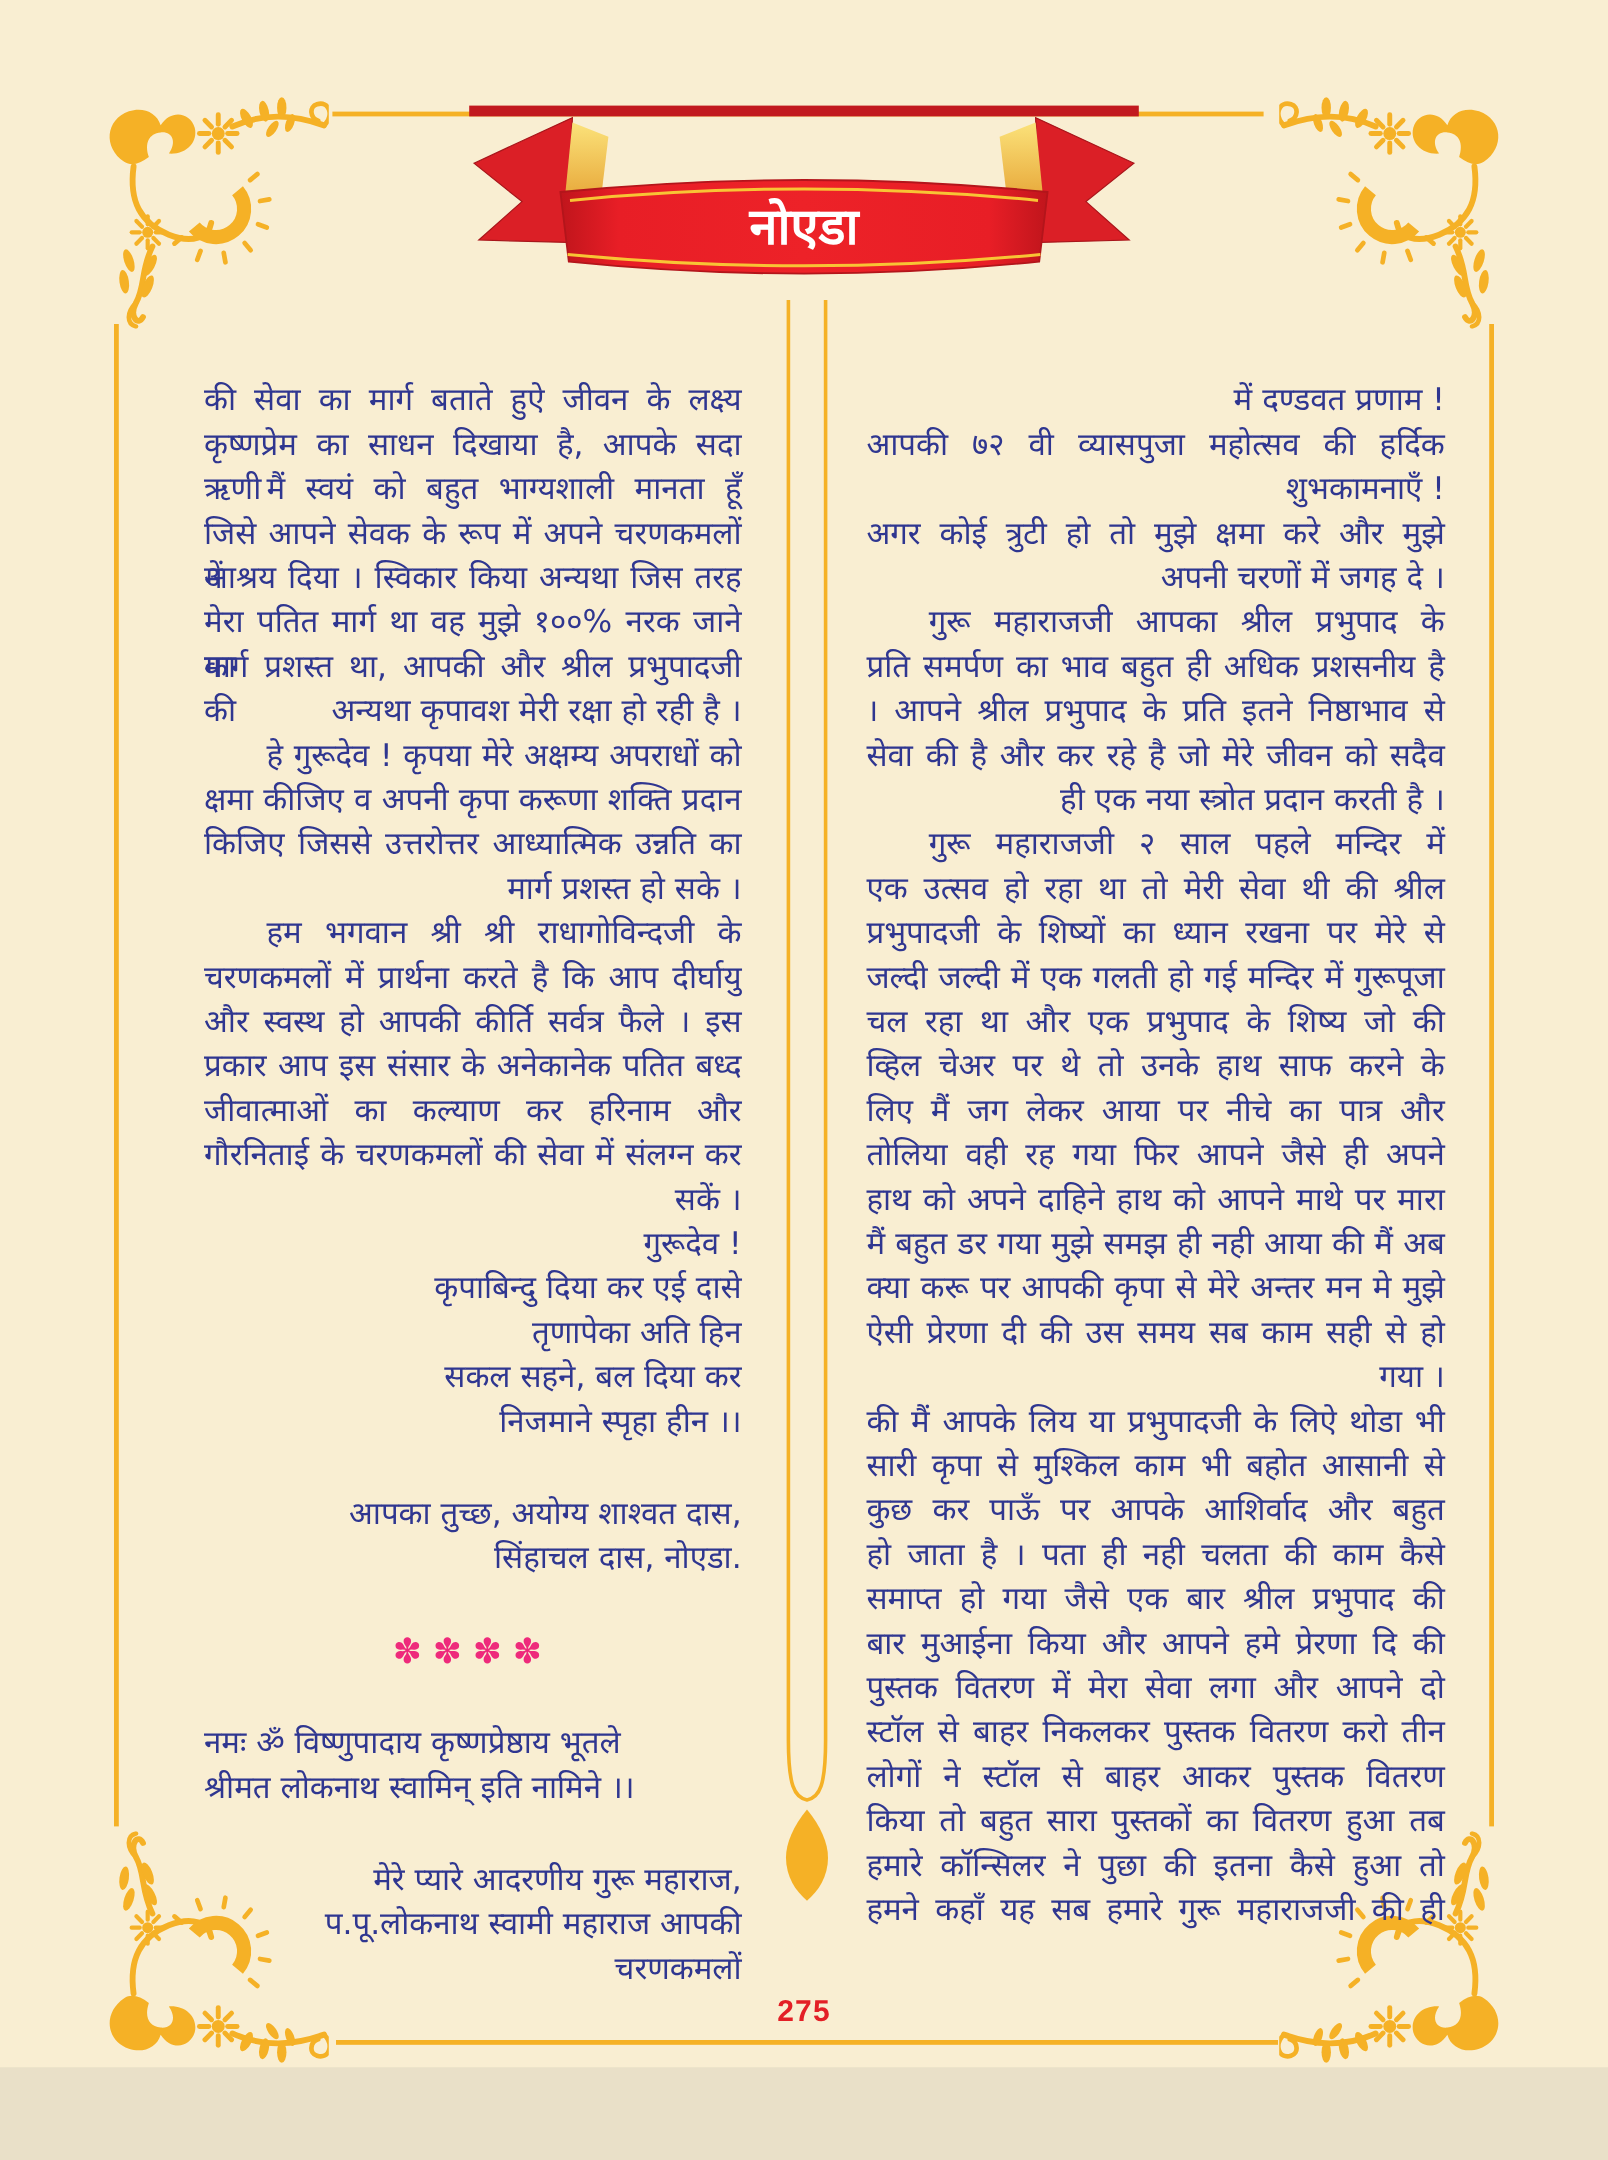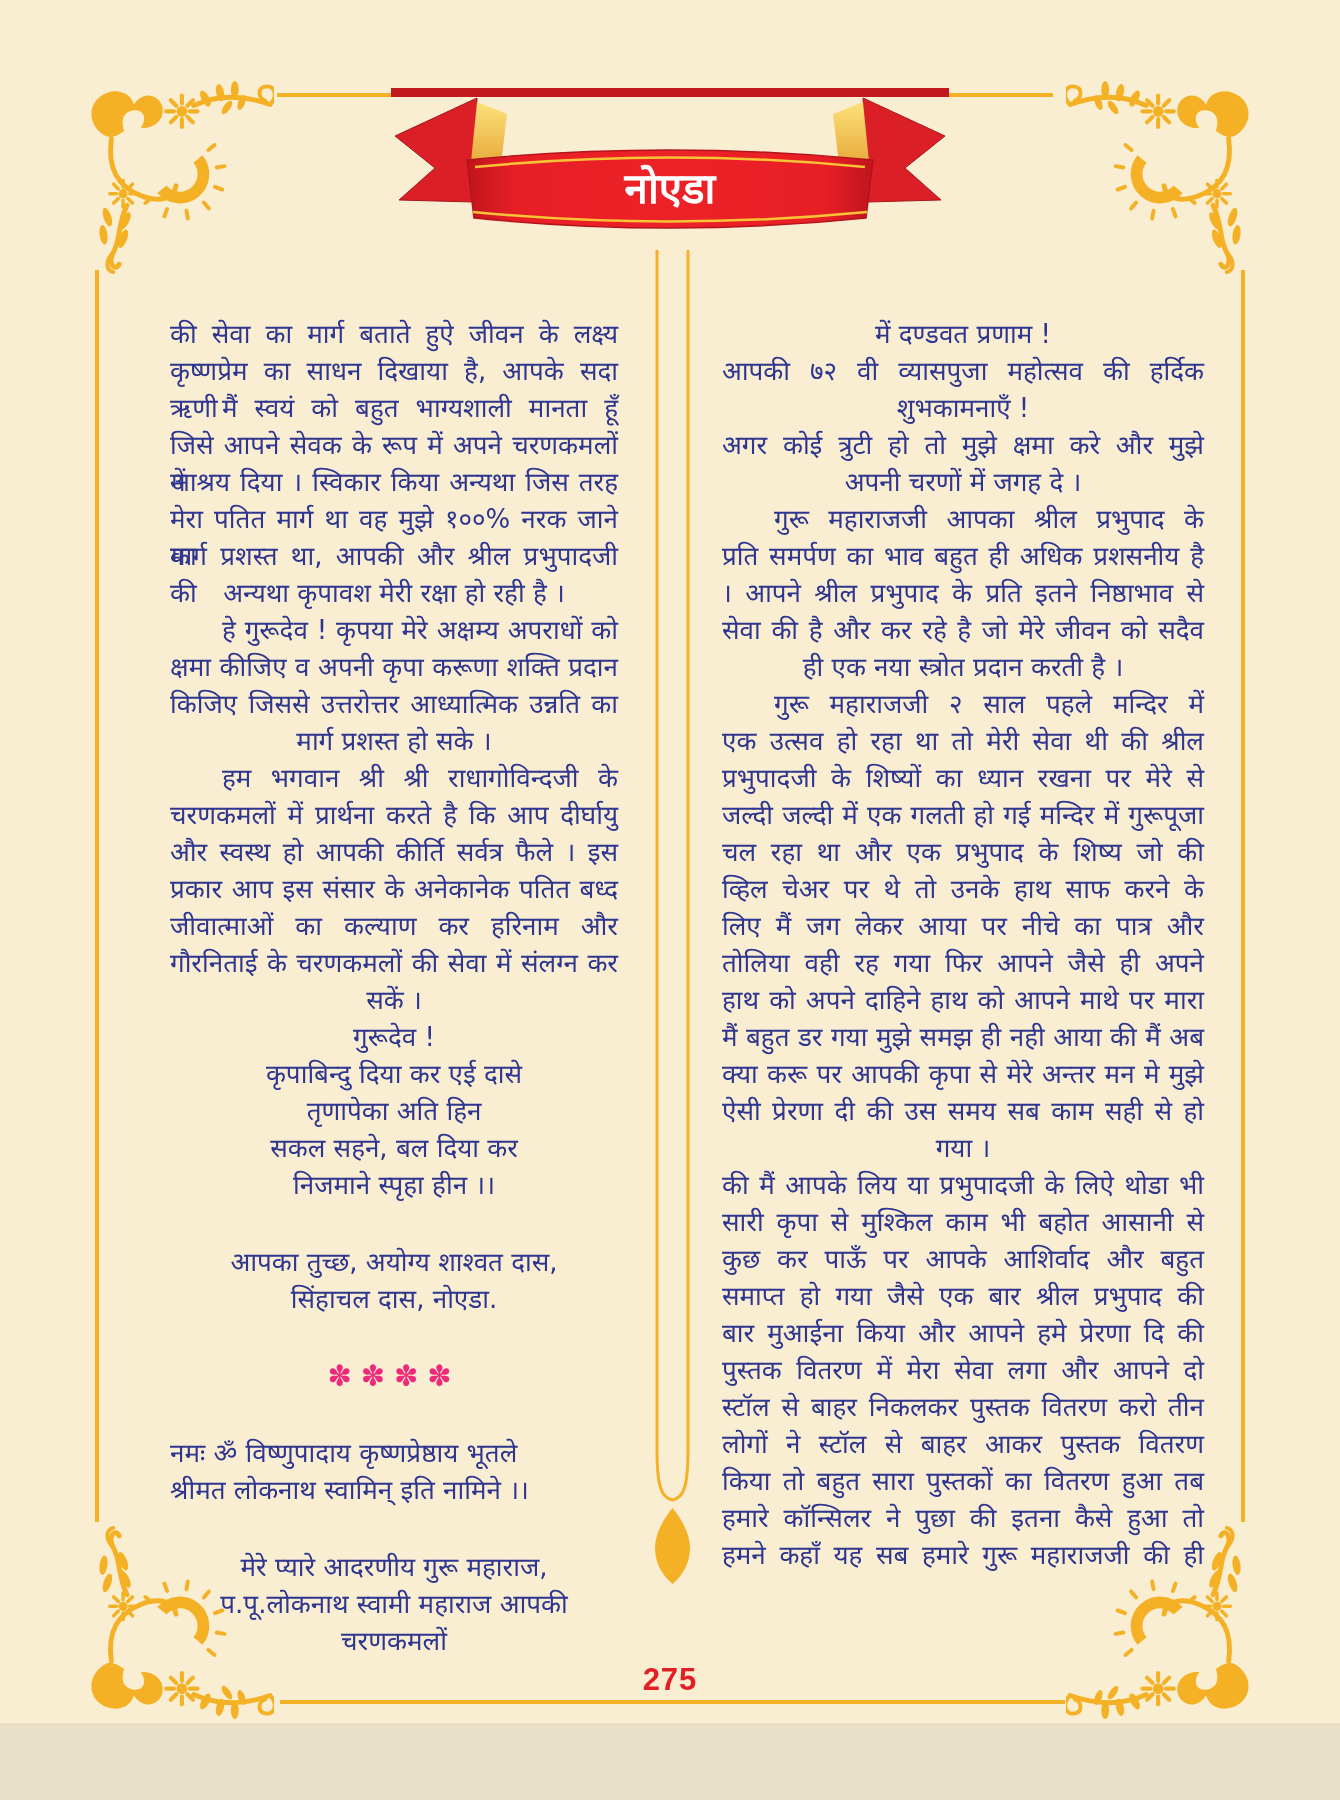--- a/index.html
+++ b/index.html
@@ -14,27 +14,27 @@
   .corner.br{transform:scale(-1,-1);}
   .ribbon{position:absolute;left:385px;top:84px;width:570px;height:150px;}
   .ribbon text{font-family:"DejaVu Sans","Liberation Sans",sans-serif;}
   .divider{position:absolute;left:645px;top:250px;width:56px;height:1340px;}
   .col{position:absolute;top:300px;color:#2F3690;font-size:26px;margin-top:16px;}
   .col-left{left:170px;width:448px;}
   .col-right{left:722px;width:482px;}
   .line{height:37px;line-height:37px;}
   .line.j{text-align:justify;text-align-last:justify;}
   .line.jf{text-align:justify;text-align-last:justify;padding-left:52px;}
-  .line.l{text-align:center;}
+  .line.l{text-align:right;}
   .line.c{}
   .line.b{height:40px;}
   .line.stars{height:37px;text-align:center;color:#EE2A7B;font-size:29px;letter-spacing:9px;font-weight:bold;}
   .page-number{
     position:absolute;left:0;top:1662px;width:100%;text-align:center;
-    color:#E31F26;font-weight:bold;font-size:31px;letter-spacing:1px;
+    color:#E31F26;font-weight:bold;font-size:25px;letter-spacing:1px;
     font-family:"Liberation Sans","DejaVu Sans",sans-serif;
   }
 </style>
 </head>
 <body>
 
 <div class="page">
 
   <svg width="0" height="0" style="position:absolute" aria-hidden="true">
     <defs>
@@ -201,20 +201,21 @@
       <div class="line j">लिए मैं जग लेकर आया पर नीचे का पात्र और</div>
       <div class="line j">तोलिया वही रह गया फिर आपने जैसे ही अपने</div>
       <div class="line j">हाथ को अपने दाहिने हाथ को आपने माथे पर मारा</div>
       <div class="line j">मैं बहुत डर गया मुझे समझ ही नही आया की मैं अब</div>
       <div class="line j">क्या करू पर आपकी कृपा से मेरे अन्तर मन मे मुझे</div>
       <div class="line j">ऐसी प्रेरणा दी की उस समय सब काम सही से हो</div>
       <div class="line l">गया ।</div>
       <div class="line j">की मैं आपके लिय या प्रभुपादजी के लिऐ थोडा भी</div>
       <div class="line j">सारी कृपा से मुश्किल काम भी बहोत आसानी से</div>
       <div class="line j">कुछ कर पाऊँ पर आपके आशिर्वाद और बहुत</div>
+      <div class="line j">हो जाता है । पता ही नही चलता की काम कैसे</div>
       <div class="line j">समाप्त हो गया जैसे एक बार श्रील प्रभुपाद की</div>
       <div class="line j">बार मुआईना किया और आपने हमे प्रेरणा दि की</div>
       <div class="line j">पुस्तक वितरण में मेरा सेवा लगा और आपने दो</div>
       <div class="line j">स्टॉल से बाहर निकलकर पुस्तक वितरण करो तीन</div>
       <div class="line j">लोगों ने स्टॉल से बाहर आकर पुस्तक वितरण</div>
       <div class="line j">किया तो बहुत सारा पुस्तकों का वितरण हुआ तब</div>
       <div class="line j">हमारे कॉन्सिलर ने पुछा की इतना कैसे हुआ तो</div>
       <div class="line j">हमने कहाँ यह सब हमारे गुरू महाराजजी की ही</div>
     </div>
 

